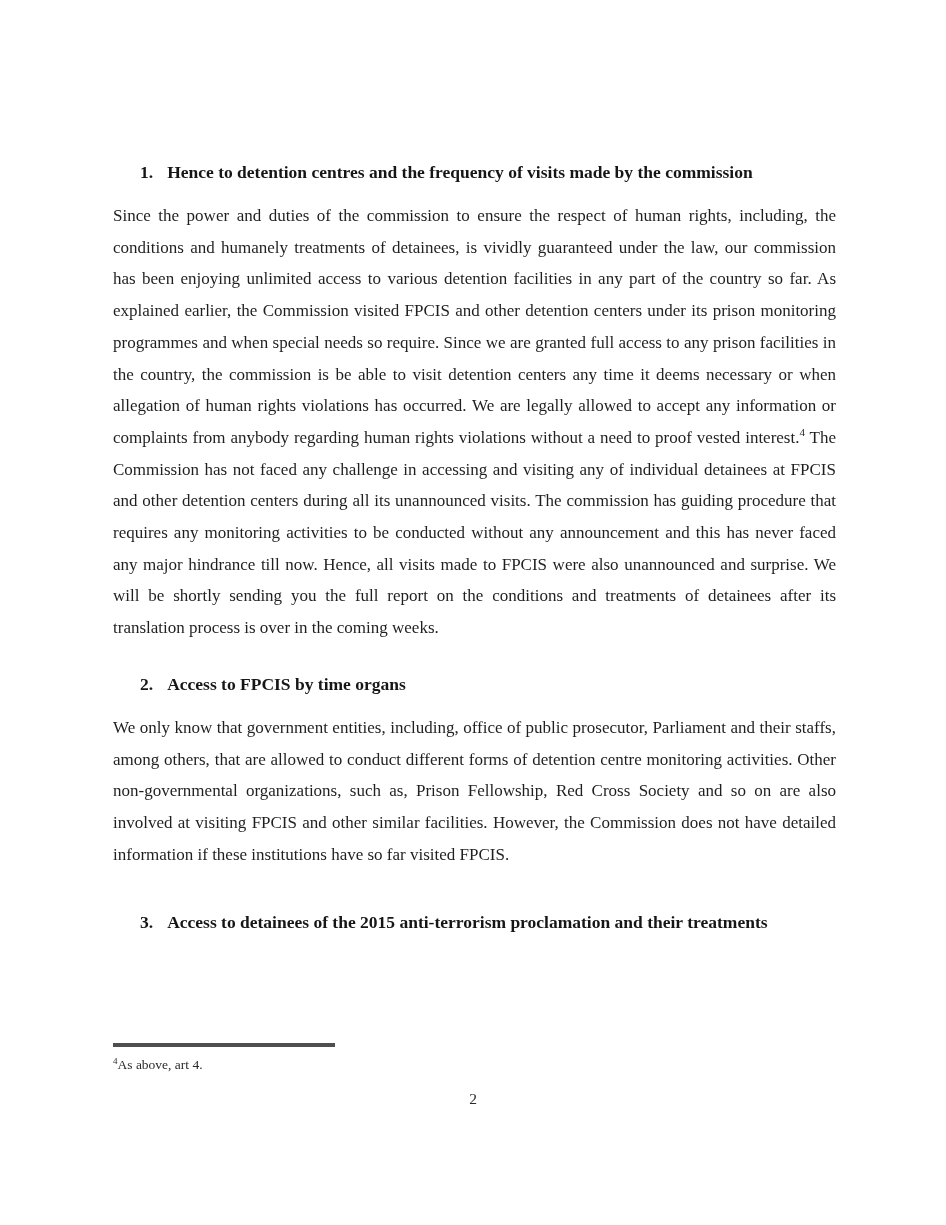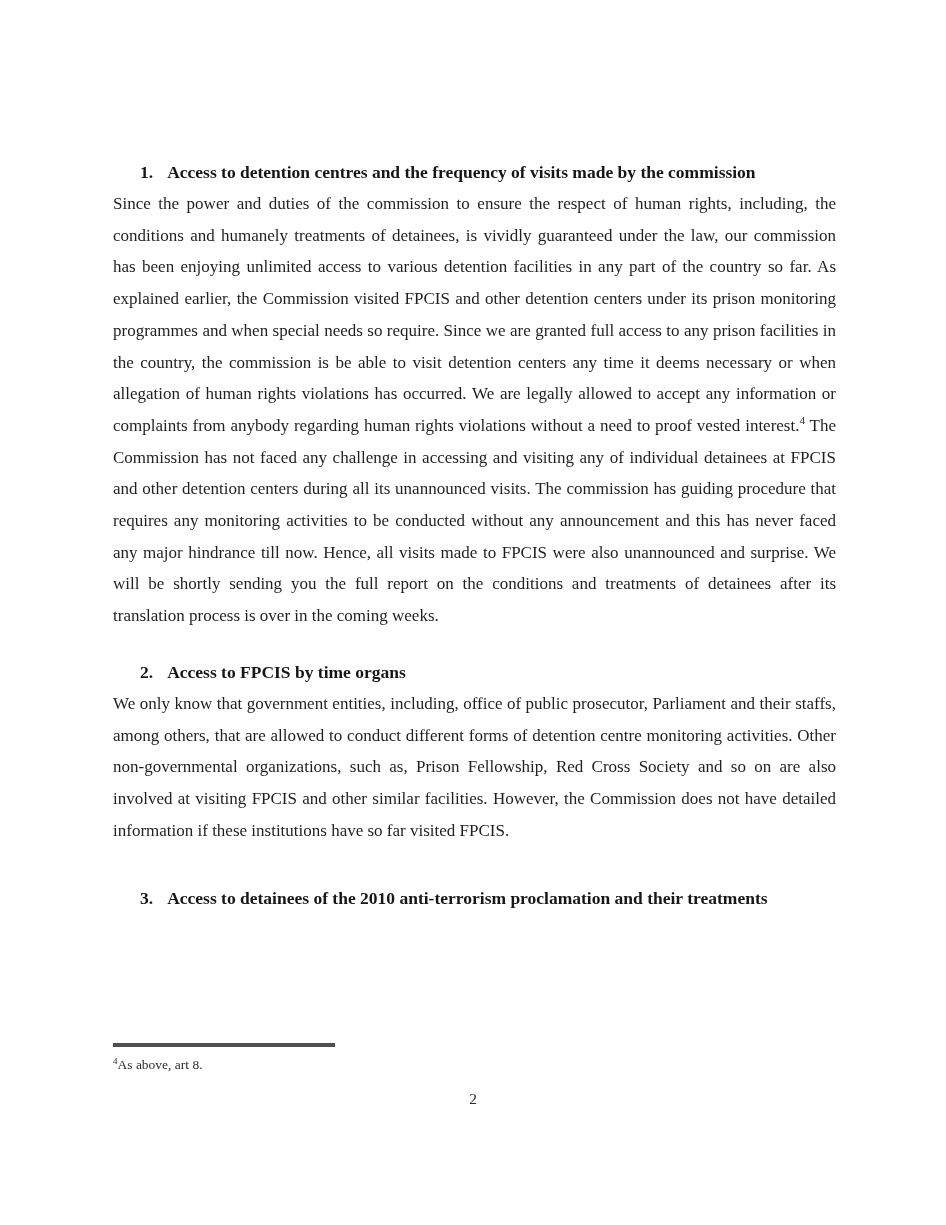--- a/index.html
+++ b/index.html
@@ -34,21 +34,21 @@
     color: #161616;
   }
   .heading .h-num {
     flex: 0 0 auto;
     margin-right: 14px;
   }
   .heading .h-text {
     flex: 1 1 auto;
   }
   .body-text {
-    margin: 4px 0 0 0;
+    margin: 16px 0 0 0;
     font-size: 17px;
     line-height: 31.7px;
     text-align: justify;
     color: #1f1f1f;
   }
   .body-text sup {
     font-size: 11px;
     line-height: 0;
     vertical-align: super;
   }
@@ -87,38 +87,38 @@
   }
 </style>
 </head>
 <body>
 
 <div class="page">
   <div class="content">
 
     <h3 class="heading">
       <span class="h-num">1.</span>
-      <span class="h-text">Access to detention centres and the frequency of visits made by the commission</span>
+      <span class="h-text">Hence to detention centres and the frequency of visits made by the commission</span>
     </h3>
 
     <p class="body-text"><span>Since the power and duties of the commission to ensure the respect of human rights, including, the conditions and humanely treatments of detainees, is vividly guaranteed under the law, our commission has been enjoying unlimited access to various detention facilities in any part of the country so far. As explained earlier, the Commission visited FPCIS and other detention centers under its prison monitoring programmes and when special needs so require. Since we are granted full access to any prison facilities in the country, the commission is be able to visit detention centers any time it deems necessary or when allegation of human rights violations has occurred. We are legally allowed to accept any information or complaints from anybody regarding human rights violations without a need to proof vested interest.</span><sup>4</sup> <span>The Commission has not faced any challenge in accessing and visiting any of individual detainees at FPCIS and other detention centers during all its unannounced visits. The commission has guiding procedure that requires any monitoring activities to be conducted without any announcement and this has never faced any major hindrance till now. Hence, all visits made to FPCIS were also unannounced and surprise. We will be shortly sending you the full report on the conditions and treatments of detainees after its translation process is over in the coming weeks.</span></p>
 
     <h3 class="heading h2-gap">
       <span class="h-num">2.</span>
       <span class="h-text">Access to FPCIS by time organs</span>
     </h3>
 
     <p class="body-text">We only know that government entities, including, office of public prosecutor, Parliament and their staffs, among others, that are allowed to conduct different forms of detention centre monitoring activities. Other non-governmental organizations, such as, Prison Fellowship, Red Cross Society and so on are also involved at visiting FPCIS and other similar facilities. However, the Commission does not have detailed information if these institutions have so far visited FPCIS.</p>
 
     <h3 class="heading h3-gap">
       <span class="h-num">3.</span>
-      <span class="h-text">Access to detainees of the 2010 anti-terrorism proclamation and their treatments</span>
+      <span class="h-text">Access to detainees of the 2015 anti-terrorism proclamation and their treatments</span>
     </h3>
 
   </div>
 
   <div class="footnote-block">
     <div class="footnote-rule"></div>
-    <div class="footnote-text"><sup>4</sup><span>As above, art 8.</span></div>
+    <div class="footnote-text"><sup>4</sup><span>As above, art 4.</span></div>
   </div>
 
   <div class="page-number">2</div>
 </div>
 
 </body></html>

